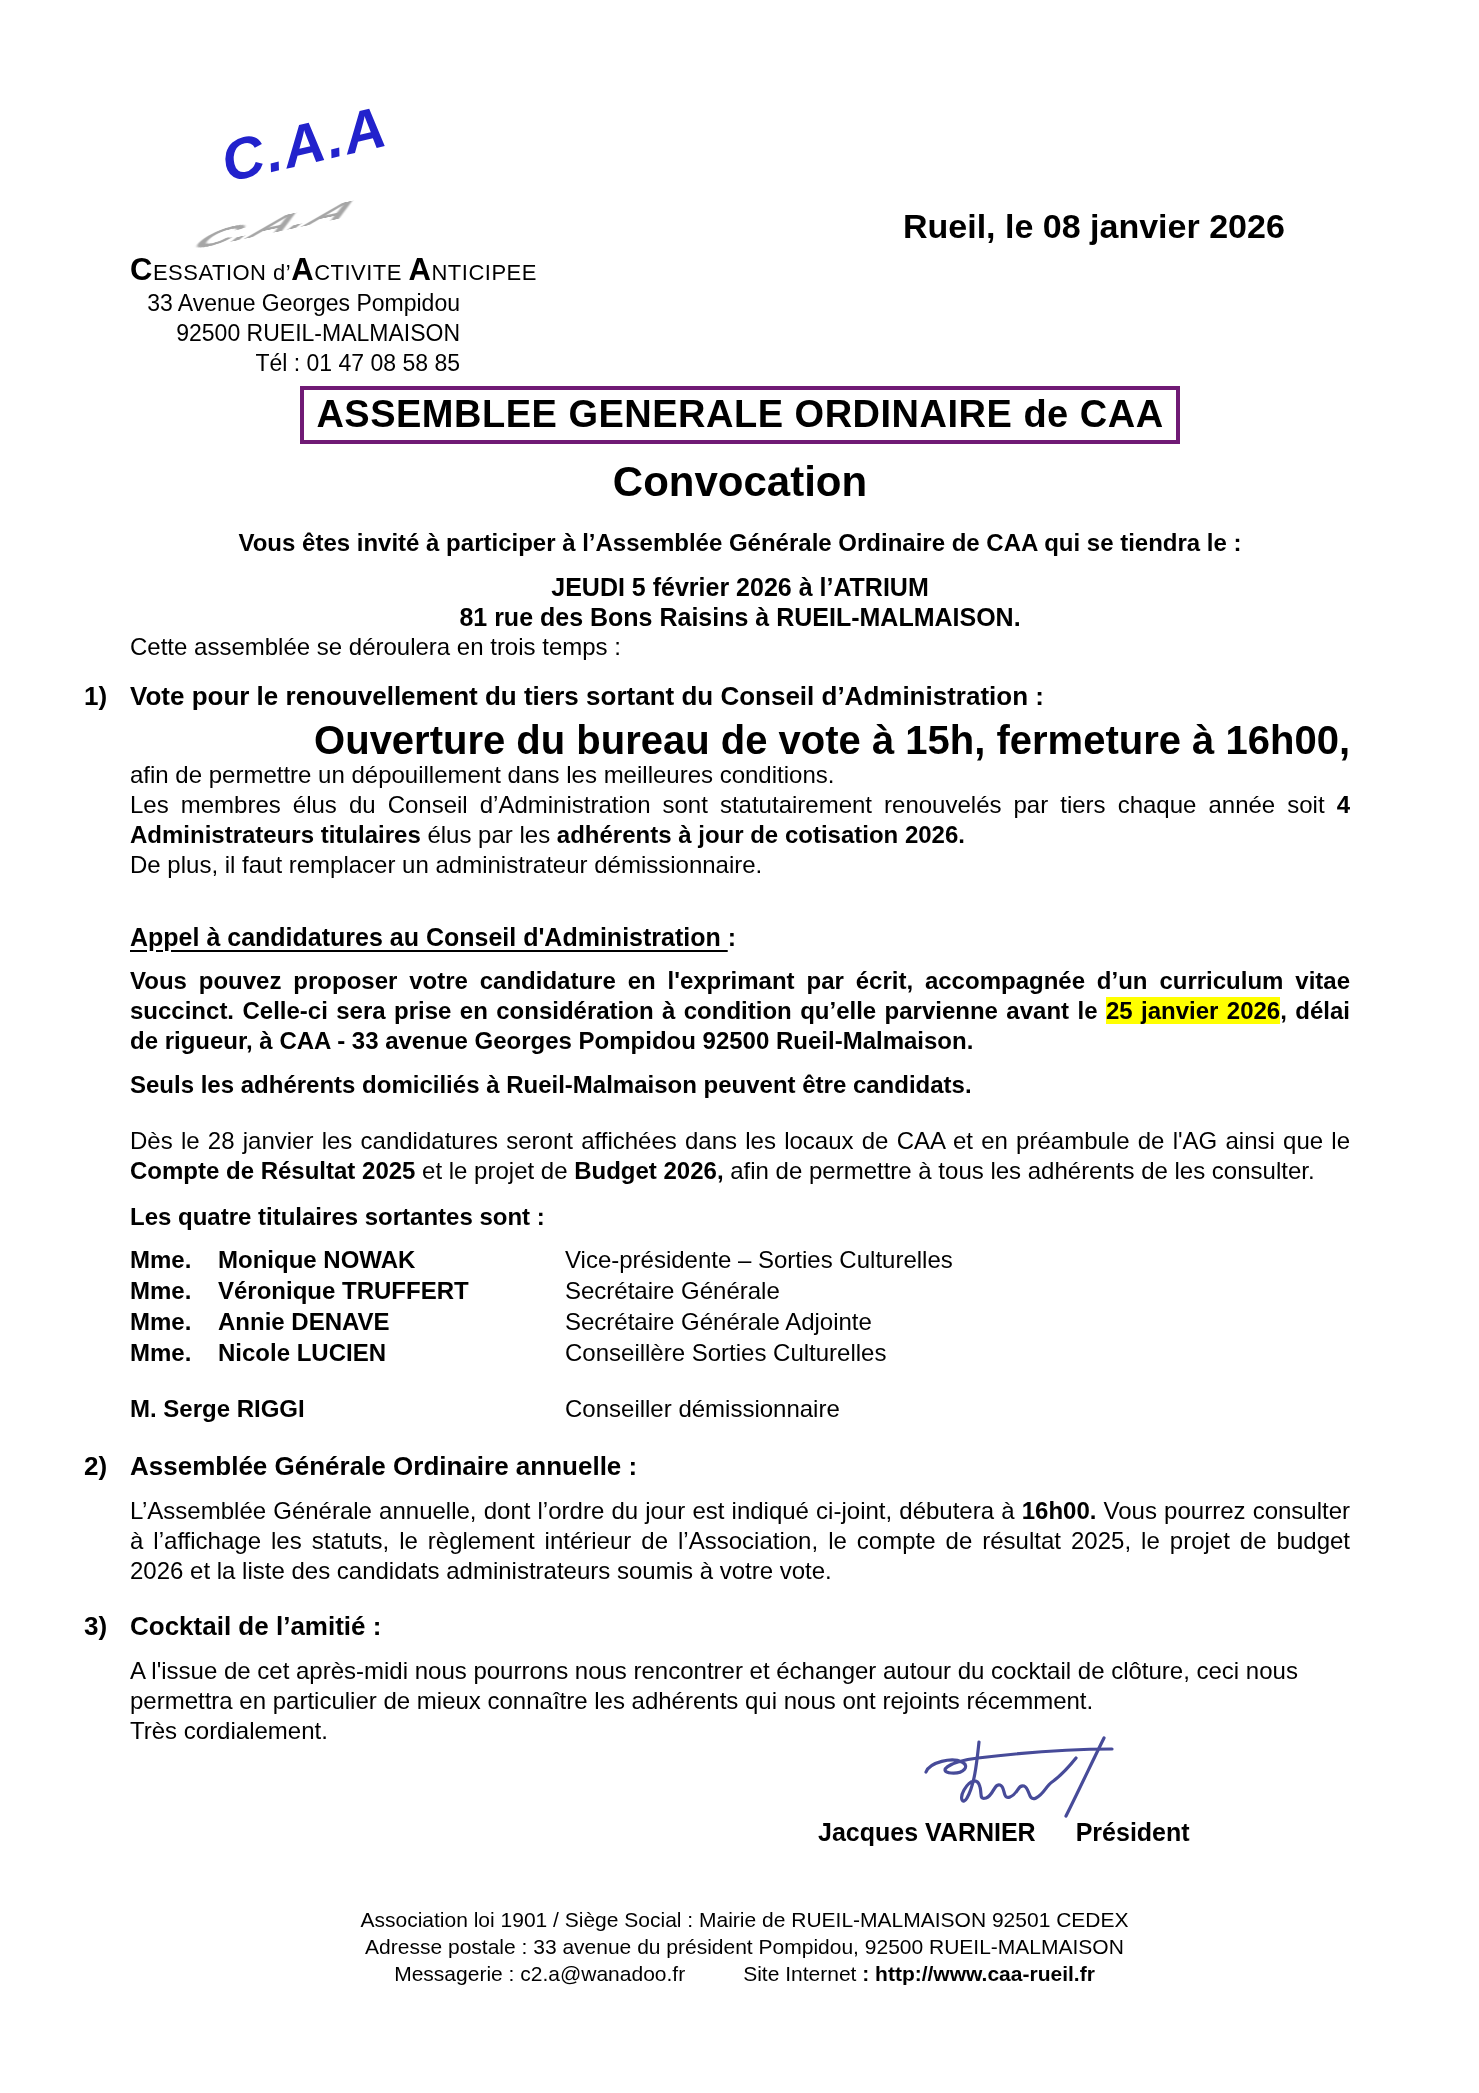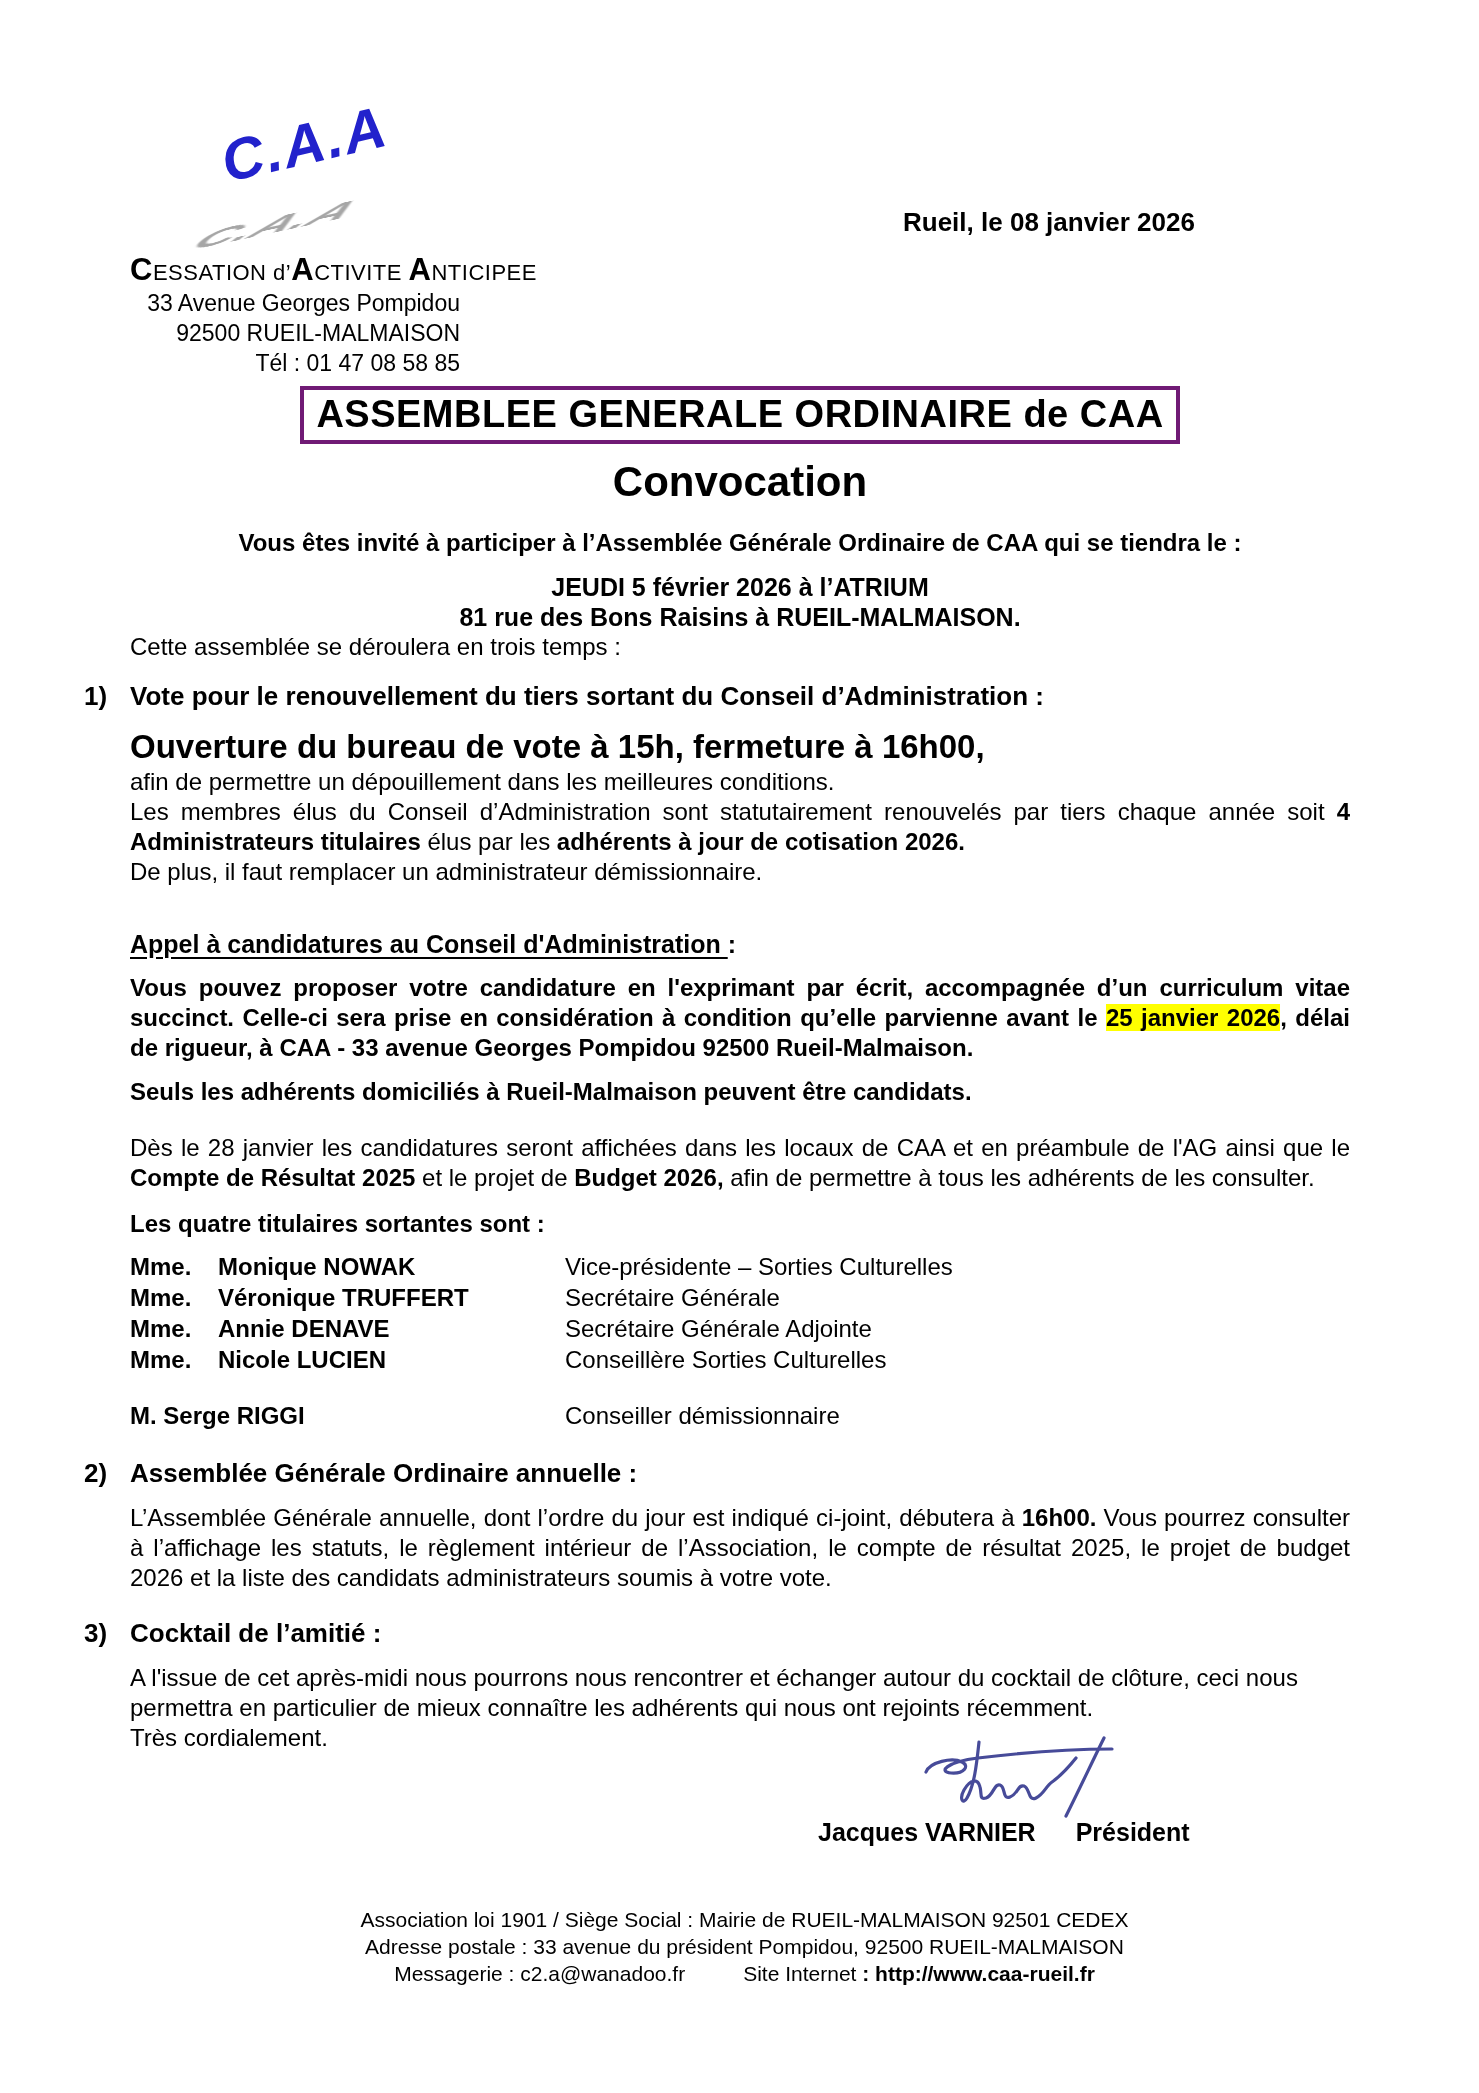--- a/index.html
+++ b/index.html
@@ -33,41 +33,41 @@
     color: #2222cc;
     transform: rotate(-13deg);
     transform-origin: left bottom;
     letter-spacing: 2px;
     white-space: nowrap;
   }
   .org-block { position: absolute; left: 130px; top: 252px; width: 378px; }
   .org-line1 { white-space: nowrap; font-size: 22px; letter-spacing: .5px; }
   .org-line1 .big { font-size: 31px; font-weight: bold; }
   .org-sub { text-align: right; width: 330px; font-size: 23px; line-height: 30px; }
-  .date-line { position: absolute; left: 903px; top: 207px; font-size: 26px; font-weight: bold; }
+  .date-line { position: absolute; left: 903px; top: 207px; font-size: 34px; font-weight: bold; }
 
   
   .content { position: absolute; left: 130px; top: 386px; width: 1220px; font-size: 24px; line-height: 30px; }
 
   .title-box {
     width: fit-content; margin: 0 auto;
     border: 4px solid #701a75;
     padding: 2px 12px 4px 12px;
     font-size: 38px; font-weight: bold; line-height: 44px;
     letter-spacing: .5px;
   }
   .convocation { margin-top: 14px; text-align: center; font-size: 42px; font-weight: bold; line-height: 48px; }
   .invite { margin-top: 22px; text-align: center; font-weight: bold; }
   .venue1 { margin-top: 14px; text-align: center; font-weight: bold; font-size: 25px; }
   .venue2 { text-align: center; font-weight: bold; font-size: 25px; }
   .intro  { text-align: left; }
 
   .sec-head { display: flex; margin-top: 18px; font-weight: bold; font-size: 26px; line-height: 32px; }
   .sec-num { width: 46px; margin-left: -46px; text-align: left; }
-  .ouverture { margin-top: 15px; font-size: 33px; font-weight: bold; line-height: 40px; }
+  .ouverture { margin-top: 8px; font-size: 40px; font-weight: bold; line-height: 40px; text-align: right; }
 
   .just { text-align: justify; }
   .b { font-weight: bold; }
   .hl { background: #ffff00; font-weight: bold; }
 
   .appel { margin-top: 42px; font-weight: bold; font-size: 25px; }
   .appel .ul { text-decoration: underline; text-underline-offset: 4px; }
   .vous-pouvez { margin-top: 14px; font-weight: bold; }
   .seuls { margin-top: 14px; font-weight: bold; }
   .des-le { margin-top: 26px; }

